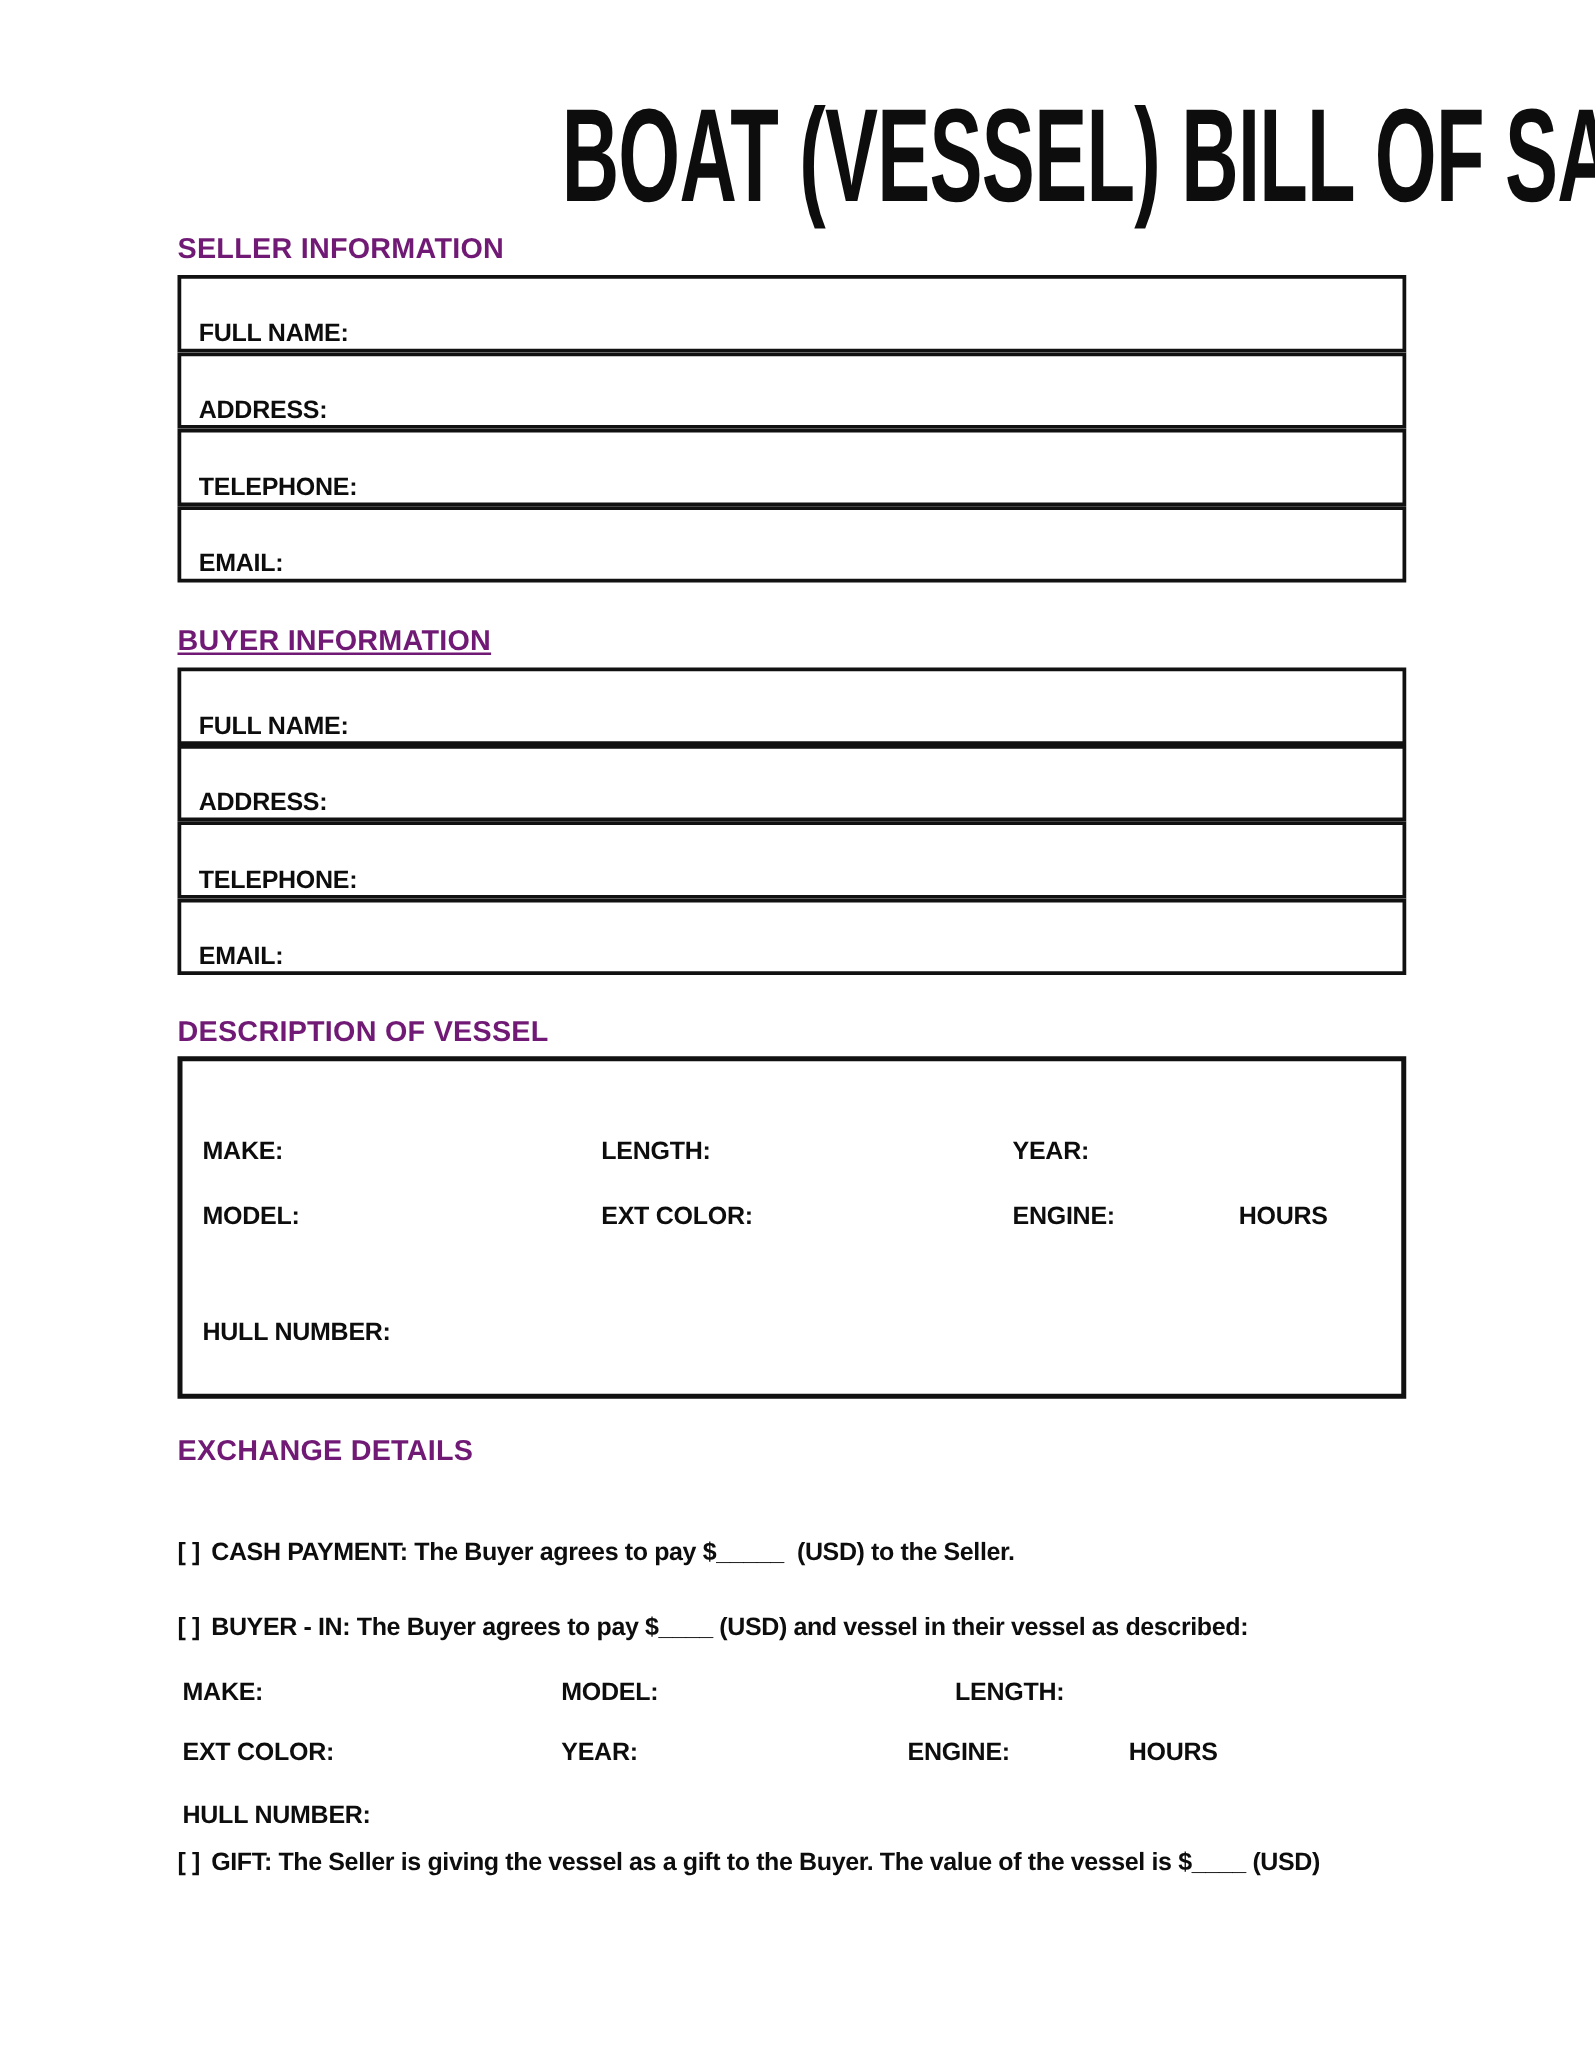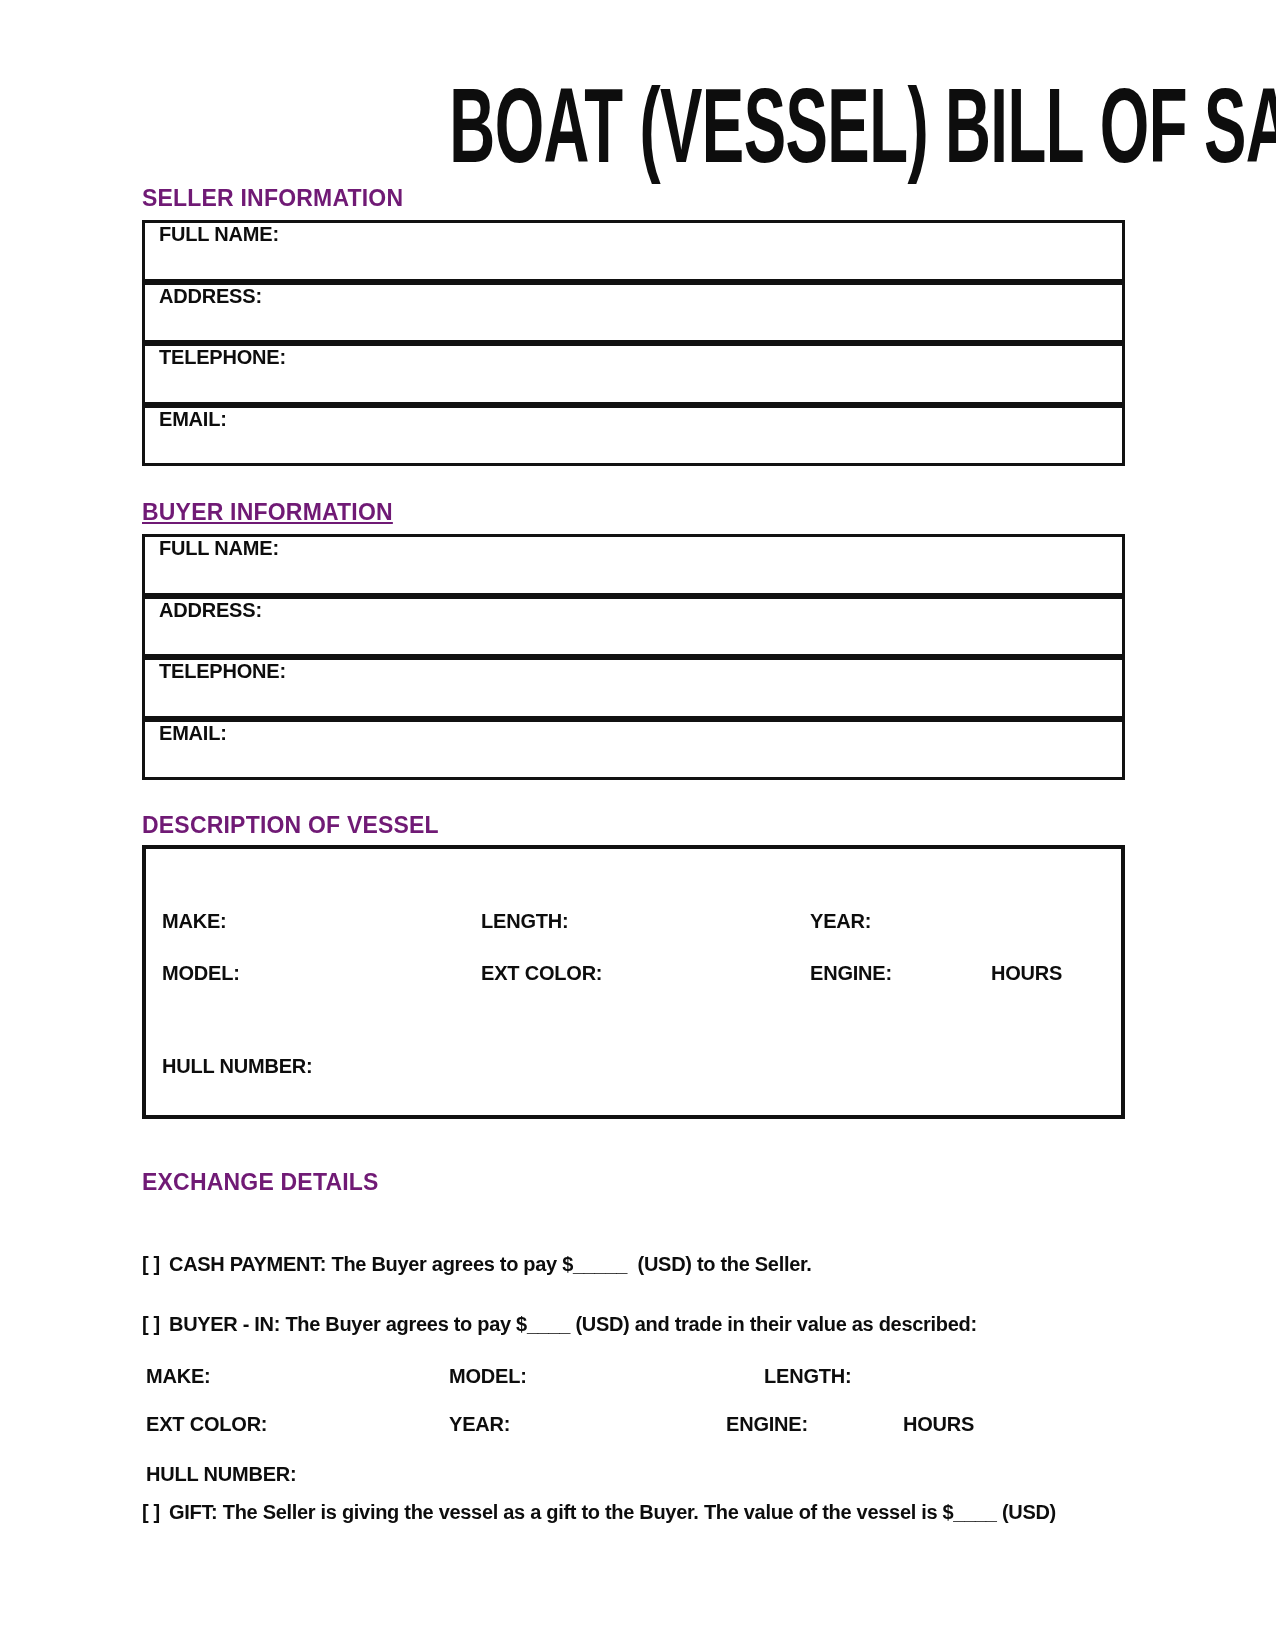--- a/index.html
+++ b/index.html
@@ -37,26 +37,26 @@
   h2.section-heading {
     font-size: 23px;
     line-height: 24px;
     font-weight: bold;
     letter-spacing: 0.2px;
     color: #701a75;
   }
   .h-seller  { margin-top: 8px; }
   .h-buyer   { margin-top: 34px; text-decoration: underline; }
   .h-vessel  { margin-top: 33px; }
-  .h-exchange{ margin-top: 51px; }
+  .h-exchange{ margin-top: 29px; }
 
   .field-table { margin-top: 10px; }
   .field-row {
     display: flex;
-    align-items: flex-start;
+    align-items: flex-end;
     height: 61.5px;
     border: 3.5px solid #111111;
     background: #ffffff;
   }
   .field-label {
     font-size: 20px;
     font-weight: bold;
     letter-spacing: -0.2px;
     padding-left: 14px;
     white-space: nowrap;
@@ -155,21 +155,21 @@
       <span class="cell-label" style="left:335px; top:112px">EXT COLOR:</span>
       <span class="cell-label" style="left:664px; top:112px">ENGINE:</span>
       <span class="cell-label" style="left:845px; top:112px">HOURS</span>
       <span class="cell-label" style="left:16px;  top:205px">HULL NUMBER:</span>
     </div>
 
     <h2 class="section-heading h-exchange">EXCHANGE DETAILS</h2>
 
     <p class="option-line opt-cash"><span class="checkbox-glyph">[ ]</span><span>CASH PAYMENT:</span><span> The Buyer agrees to pay $_____  (USD) to the Seller.</span></p>
 
-    <p class="option-line opt-trade"><span class="checkbox-glyph">[ ]</span><span>BUYER - IN:</span><span> The Buyer agrees to pay $____ (USD) and trade in their value as described:</span></p>
+    <p class="option-line opt-trade"><span class="checkbox-glyph">[ ]</span><span>BUYER - IN:</span><span> The Buyer agrees to pay $____ (USD) and vessel in their vessel as described:</span></p>
 
     <div class="tradein-row ti-row1">
       <span class="cell-label" style="left:4px">MAKE:</span>
       <span class="cell-label" style="left:307px">MODEL:</span>
       <span class="cell-label" style="left:622px">LENGTH:</span>
     </div>
 
     <div class="tradein-row ti-row2">
       <span class="cell-label" style="left:4px">EXT COLOR:</span>
       <span class="cell-label" style="left:307px">YEAR:</span>

